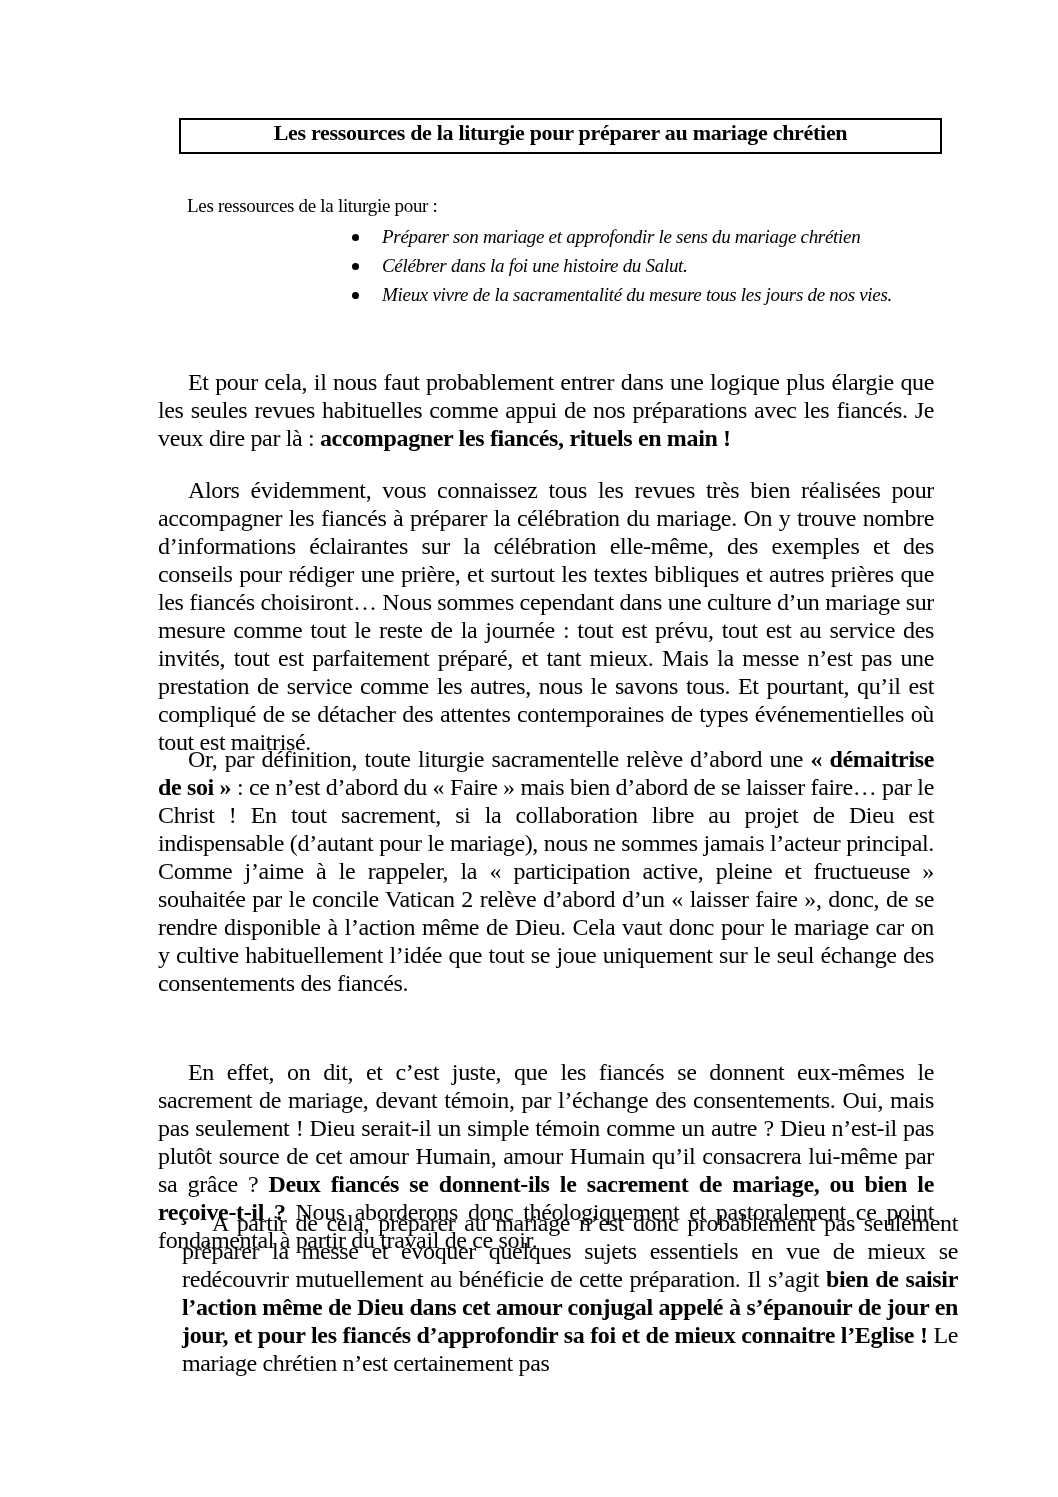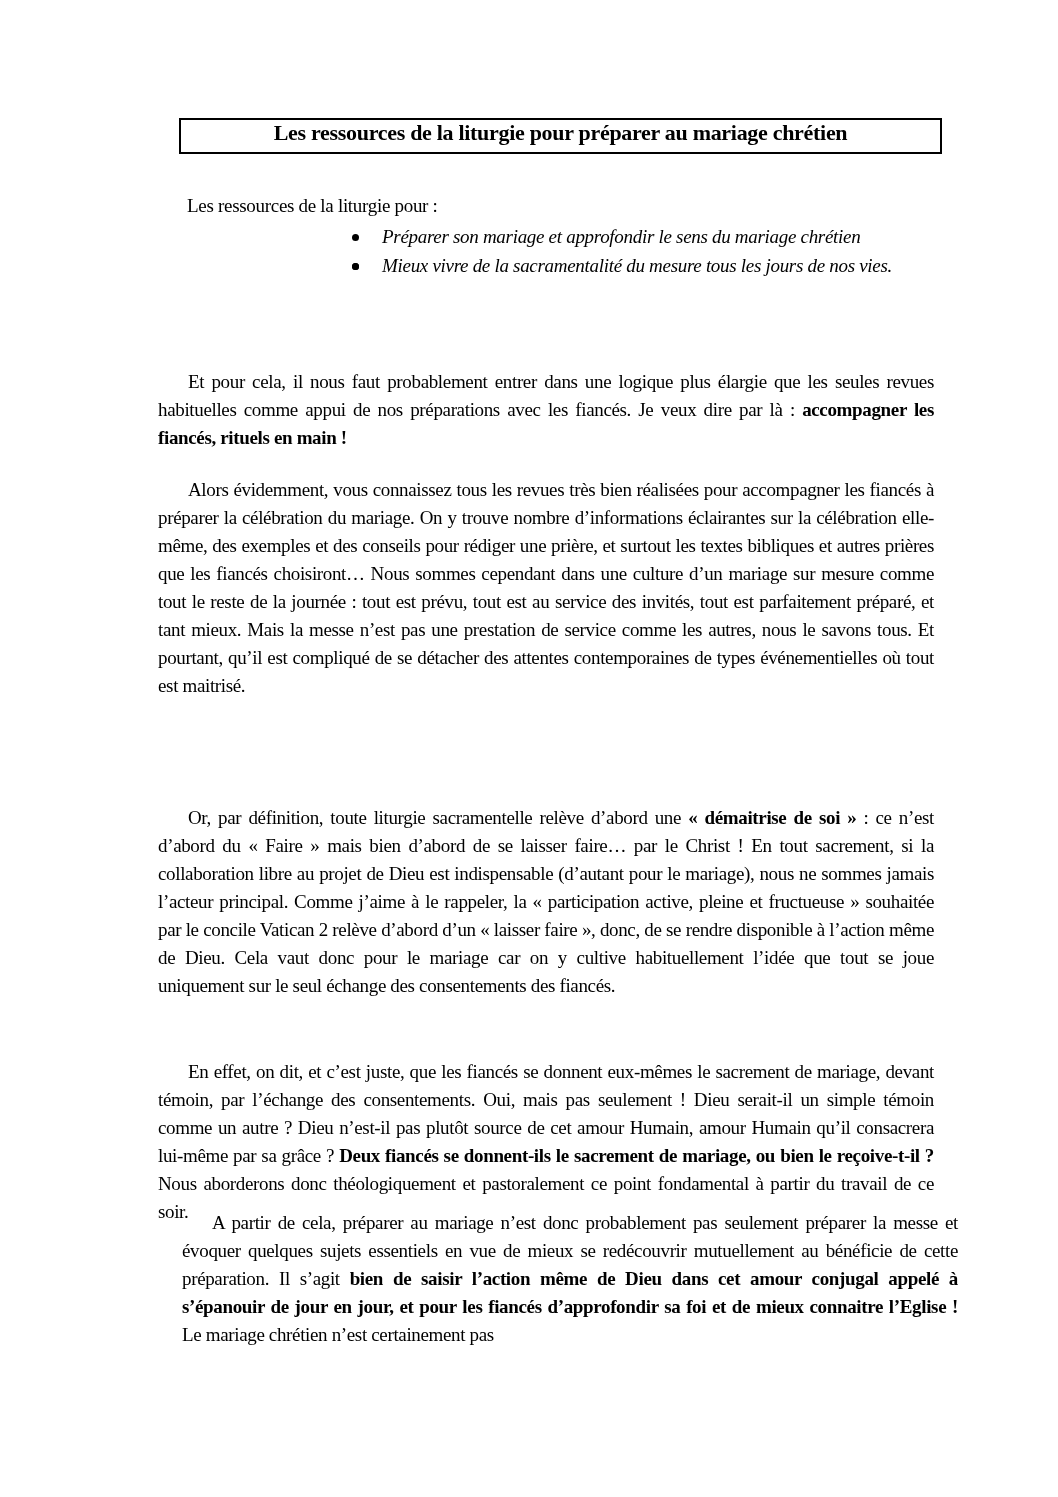--- a/index.html
+++ b/index.html
@@ -9,21 +9,21 @@
   .title-box { position: absolute; left: 179px; top: 118px; width: 763px; height: 36px;
                border: 2px solid #000; box-sizing: border-box; display: flex;
                justify-content: center; }
   .title { font-weight: bold; font-size: 22px; letter-spacing: -0.3px; margin: 0; }
   .intro { position: absolute; left: 187px; top: 195px; font-size: 19px; letter-spacing: -0.3px; }
   .bullets { position: absolute; left: 352px; top: 222px; width: 580px; margin: 0; padding: 0;
              list-style: none; font-size: 19px; line-height: 29px; letter-spacing: -0.3px; font-style: italic; }
   .bullets li { position: relative; padding-left: 30px; }
   .bullets li .dot { position: absolute; left: 0; top: 12px; width: 7px; height: 7px;
                      border-radius: 50%; background: #000; }
-  .para { position: absolute; left: 158px; width: 776px; margin: 0; font-size: 19px;
+  .para { position: absolute; left: 158px; width: 776px; margin: 0; font-size: 24px;
           line-height: 28px; text-align: justify; text-indent: 30px; letter-spacing: -0.35px; }
   b { font-weight: bold; }
 </style>
 </head>
 <body>
 
 <div class="page">
 
   <div class="title-box">
     <h1 class="title">Les ressources de la liturgie pour préparer au mariage chrétien</h1>
@@ -31,36 +31,37 @@
 
   <div class="intro">Les ressources de la liturgie pour :</div>
 
   <ul class="bullets">
     <li>
       <span class="dot"></span>
       <span>Préparer son mariage et approfondir le sens du mariage chrétien</span>
     </li>
     <li>
       <span class="dot"></span>
+      <span>Célébrer dans la foi une histoire du Salut.</span>
     </li>
     <li>
       <span class="dot"></span>
       <span>Mieux vivre de la sacramentalité du mesure tous les jours de nos vies.</span>
     </li>
   </ul>
 
   <p class="para" style="top:368px;">
     <span>Et pour cela, il nous faut probablement entrer dans une logique plus élargie que les seules revues habituelles comme appui de nos préparations avec les fiancés. Je veux dire par là : </span><b>accompagner les fiancés, rituels en main !</b>
   </p>
 
   <p class="para" style="top:476px;">
     <span>Alors évidemment, vous connaissez tous les revues très bien réalisées pour accompagner les fiancés à préparer la célébration du mariage. On y trouve nombre d’informations éclairantes sur la célébration elle-même, des exemples et des conseils pour rédiger une prière, et surtout les textes bibliques et autres prières que les fiancés choisiront… Nous sommes cependant dans une culture d’un mariage sur mesure comme tout le reste de la journée : tout est prévu, tout est au service des invités, tout est parfaitement préparé, et tant mieux. Mais la messe n’est pas une prestation de service comme les autres, nous le savons tous. Et pourtant, qu’il est compliqué de se détacher des attentes contemporaines de types événementielles où tout est maitrisé.</span>
   </p>
 
-  <p class="para" style="top:804px;">
+  <p class="para" style="top:745px;">
     <span>Or, par définition, toute liturgie sacramentelle relève d’abord une </span><b>« démaitrise de soi »</b><span> : ce n’est d’abord du « Faire » mais bien d’abord de se laisser faire… par le Christ ! En tout sacrement, si la collaboration libre au projet de Dieu est indispensable (d’autant pour le mariage), nous ne sommes jamais l’acteur principal. Comme j’aime à le rappeler, la « participation active, pleine et fructueuse » souhaitée par le concile Vatican 2 relève d’abord d’un « laisser faire », donc, de se rendre disponible à l’action même de Dieu. Cela vaut donc pour le mariage car on y cultive habituellement l’idée que tout se joue uniquement sur le seul échange des consentements des fiancés.</span>
   </p>
 
   <p class="para" style="top:1014px;margin-top:44px;">
     <span>En effet, on dit, et c’est juste, que les fiancés se donnent eux-mêmes le sacrement de mariage, devant témoin, par l’échange des consentements. Oui, mais pas seulement ! Dieu serait-il un simple témoin comme un autre ? Dieu n’est-il pas plutôt source de cet amour Humain, amour Humain qu’il consacrera lui-même par sa grâce ? </span><b>Deux fiancés se donnent-ils le sacrement de mariage, ou bien le reçoive-t-il ?</b><span> Nous aborderons donc théologiquement et pastoralement ce point fondamental à partir du travail de ce soir.</span>
   </p>
 
   <p class="para" style="top:1209px;margin-left:24px;">
     <span>A partir de cela, préparer au mariage n’est donc probablement pas seulement préparer la messe et évoquer quelques sujets essentiels en vue de mieux se redécouvrir mutuellement au bénéficie de cette préparation. Il s’agit </span><b>bien de saisir l’action même de Dieu dans cet amour conjugal appelé à s’épanouir de jour en jour, et pour les fiancés d’approfondir sa foi et de mieux connaitre l’Eglise !</b><span> Le mariage chrétien n’est certainement pas</span>
   </p>

